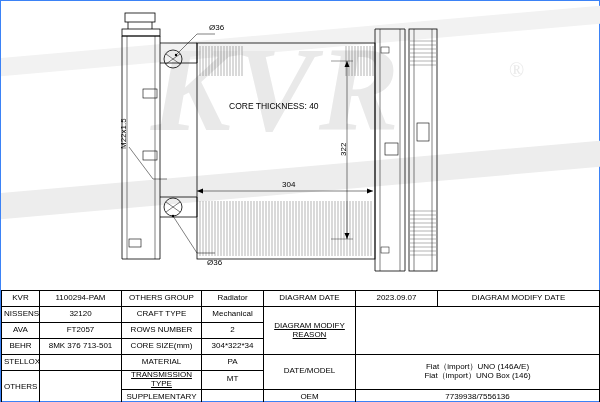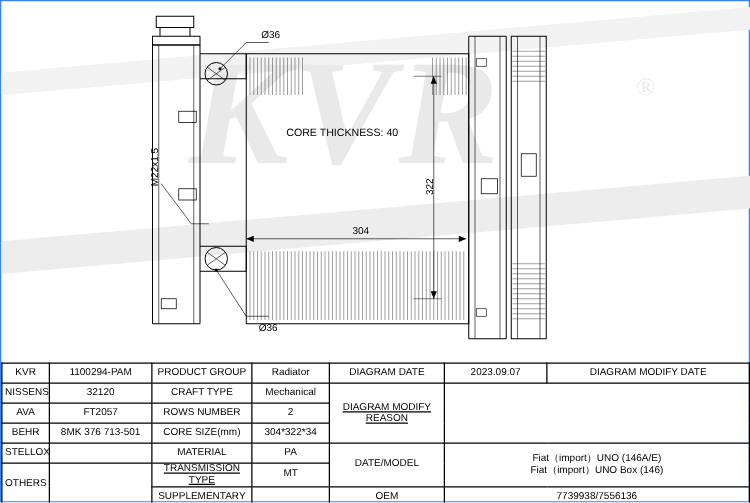--- a/index.html
+++ b/index.html
@@ -316,21 +316,21 @@
       <col style="width:80px">
       <col style="width:62px">
       <col style="width:92px">
       <col style="width:82px">
       <col style="width:162px">
     </colgroup>
     <tbody>
       <tr>
         <td class="lbl-cell">KVR</td>
         <td>1100294-PAM</td>
-        <td>PRODUCT GROUP</td>
+        <td>OTHERS GROUP</td>
         <td>Radiator</td>
         <td>DIAGRAM DATE</td>
         <td>2023.09.07</td>
         <td>DIAGRAM MODIFY DATE</td>
       </tr>
       <tr>
         <td class="lbl-cell">NISSENS</td>
         <td>32120</td>
         <td>CRAFT TYPE</td>
         <td>Mechanical</td>

